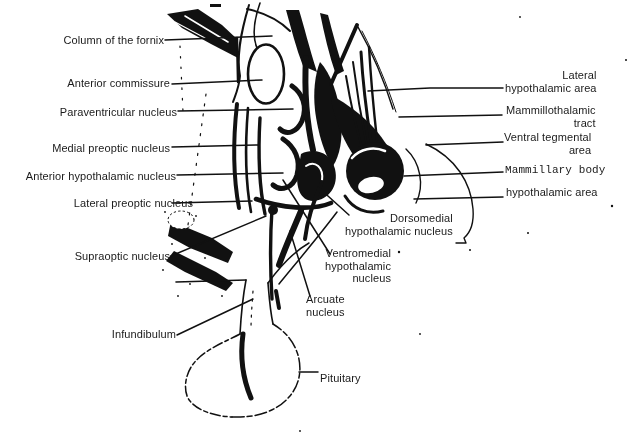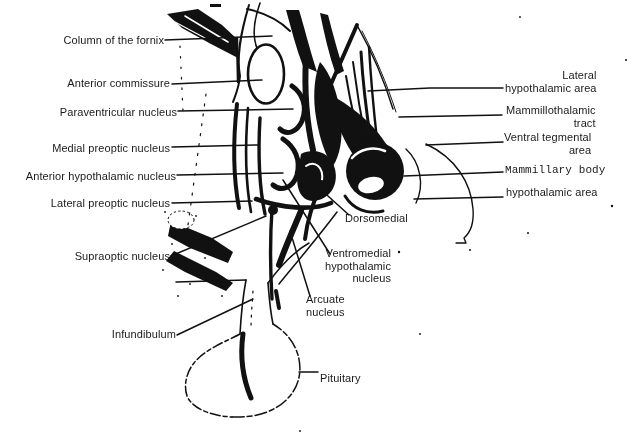--- a/index.html
+++ b/index.html
@@ -169,21 +169,21 @@
     </div>
   <div class="lbl right-align" style="right:463px;top:106px;">
       <span>Paraventricular nucleus</span>
     </div>
   <div class="lbl right-align" style="right:470px;top:142px;">
       <span>Medial preoptic nucleus</span>
     </div>
   <div class="lbl right-align" style="right:464px;top:170px;">
       <span>Anterior hypothalamic nucleus</span>
     </div>
-  <div class="lbl right-align" style="right:470px;top:197px;">
+  <div class="lbl right-align" style="right:447px;top:197px;">
       <span>Lateral preoptic nucleus</span>
     </div>
   <div class="lbl right-align" style="right:470px;top:250px;">
       <span>Supraoptic nucleus</span>
     </div>
   <div class="lbl right-align" style="right:464px;top:328px;">
       <span>Infundibulum</span>
     </div>
 
   <div class="lbl" style="left:505px;top:69px;">
@@ -199,20 +199,21 @@
       <span>area</span>
   </div>
   <div class="lbl" style="left:505px;top:164px;font-family:Liberation Mono, monospace;">
     <span>Mammillary body</span>
   </div>
   <div class="lbl" style="left:506px;top:186px;">
       <span>hypothalamic area</span>
   </div>
   <div class="lbl" style="left:345px;top:212px;">
     <span>Dorsomedial</span>
+      <span>hypothalamic nucleus</span>
   </div>
   <div class="lbl" style="left:325px;top:247px;">
     <span>Ventromedial</span>
       <span>hypothalamic</span>
       <span>nucleus</span>
   </div>
   <div class="lbl" style="left:306px;top:293px;">
     <span>Arcuate</span>
       <span>nucleus</span>
   </div>

